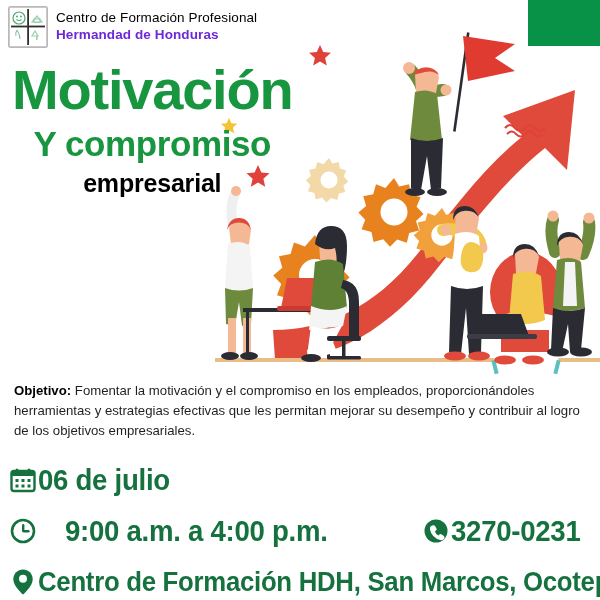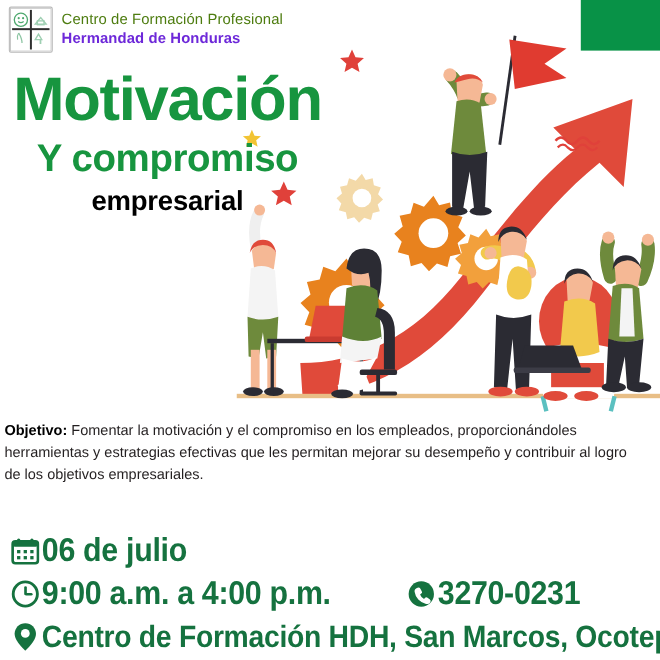--- a/index.html
+++ b/index.html
@@ -44,21 +44,21 @@
     border-radius: 2px;
     position: relative;
     background: #ffffff;
     flex: 0 0 auto;
   }
   .header-text {
     line-height: 1.25;
   }
   .org-line1 {
     font-size: 13.5px;
-    color: #4d7c0f;
+    color: #000000;
     letter-spacing: .1px;
     white-space: nowrap;
   }
   .org-line2 {
     font-size: 13.5px;
     color: #6d28d9;
     font-weight: bold;
     letter-spacing: .1px;
     white-space: nowrap;
   }
@@ -104,47 +104,48 @@
     left: 215px;
     top: 30px;
     width: 385px;
     height: 345px;
     z-index: 2;
   }
 
   
   .objective {
     position: absolute;
-    left: 4px;
+    left: 14px;
     top: 381px;
     width: 582px;
     font-size: 13.2px;
     line-height: 1.52;
     color: #231f20;
     text-align: left;
   }
   .objective b {
     font-weight: bold;
     color: #000000;
   }
 
   
   .info {
     position: absolute;
     left: 8px;
-    top: 484px;
+    top: 463px;
     width: 584px;
     color: #15723F;
   }
   .info-row {
     display: flex;
     align-items: center;
   }
   .info-row + .info-row {
-    margin-top: 5px;
+    margin-top: 17px;
+    justify-content: space-between;
   }
   .info-icon {
     flex: 0 0 auto;
     display: inline-flex;
     align-items: center;
     justify-content: center;
     width: 30px;
     height: 34px;
   }
   .info-text {

